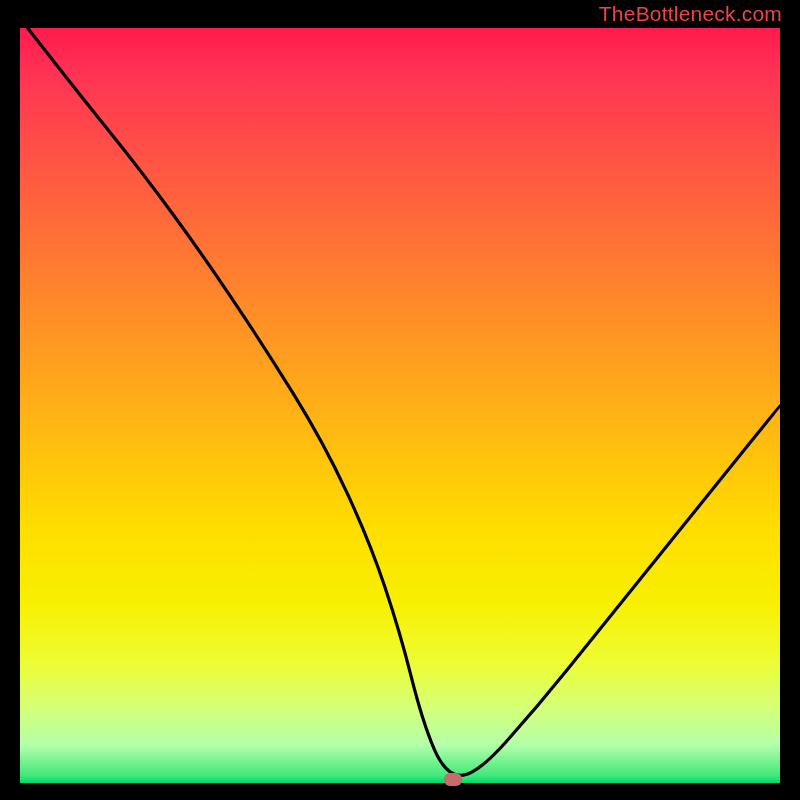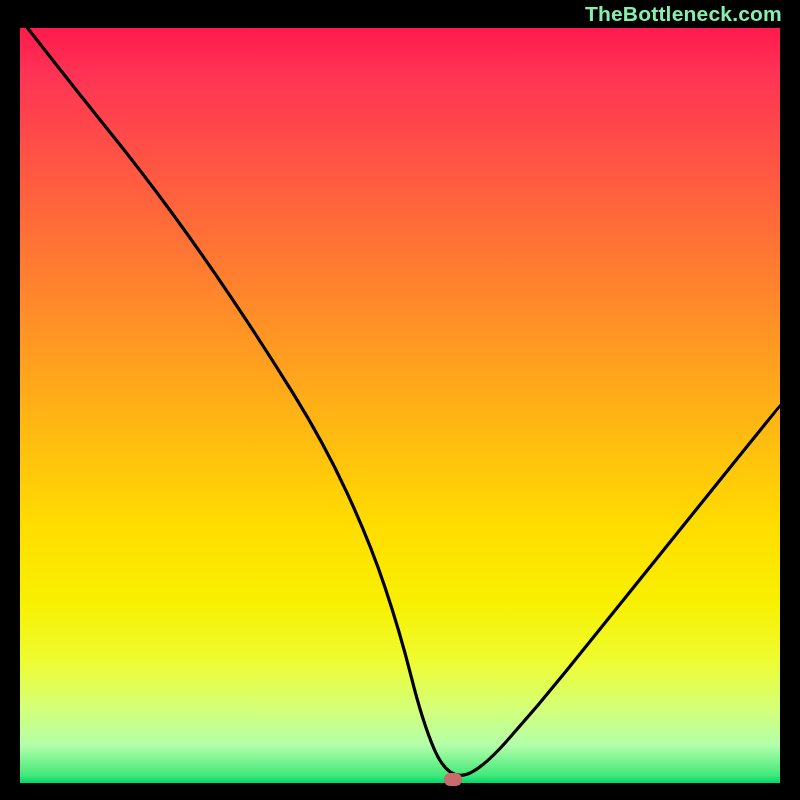--- a/index.html
+++ b/index.html
@@ -14,23 +14,23 @@
   .container {
     position: relative;
     width: 800px;
     height: 800px;
     background: #000;
   }
   .attribution {
     position: absolute;
     top: 2px;
     right: 18px;
-    color: #86efac;
+    color: #ef4444;
     font-size: 21px;
-    font-weight: bold;
+    font-weight: normal;
     letter-spacing: 0.2px;
   }
   .plot-area {
     position: absolute;
     left: 20px;
     top: 28px;
     width: 760px;
     height: 755px;
     background: linear-gradient(to bottom,
       #ff1a4d 0%,

